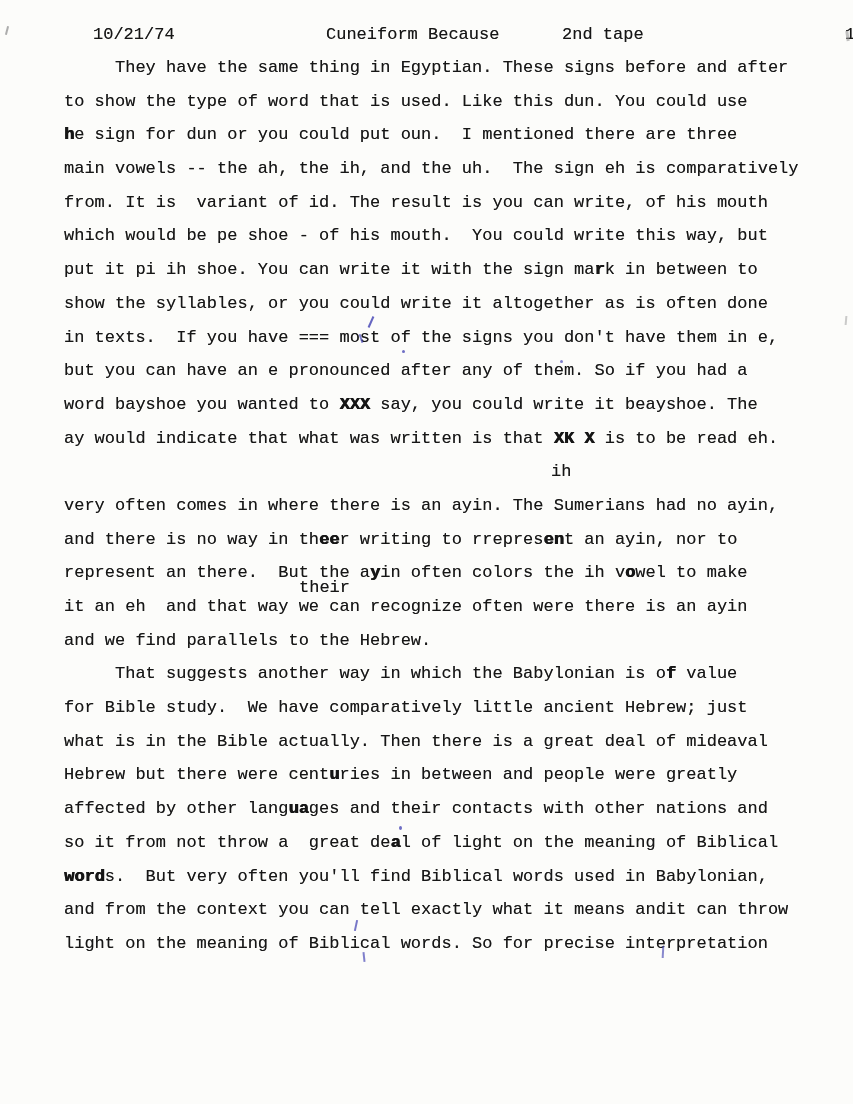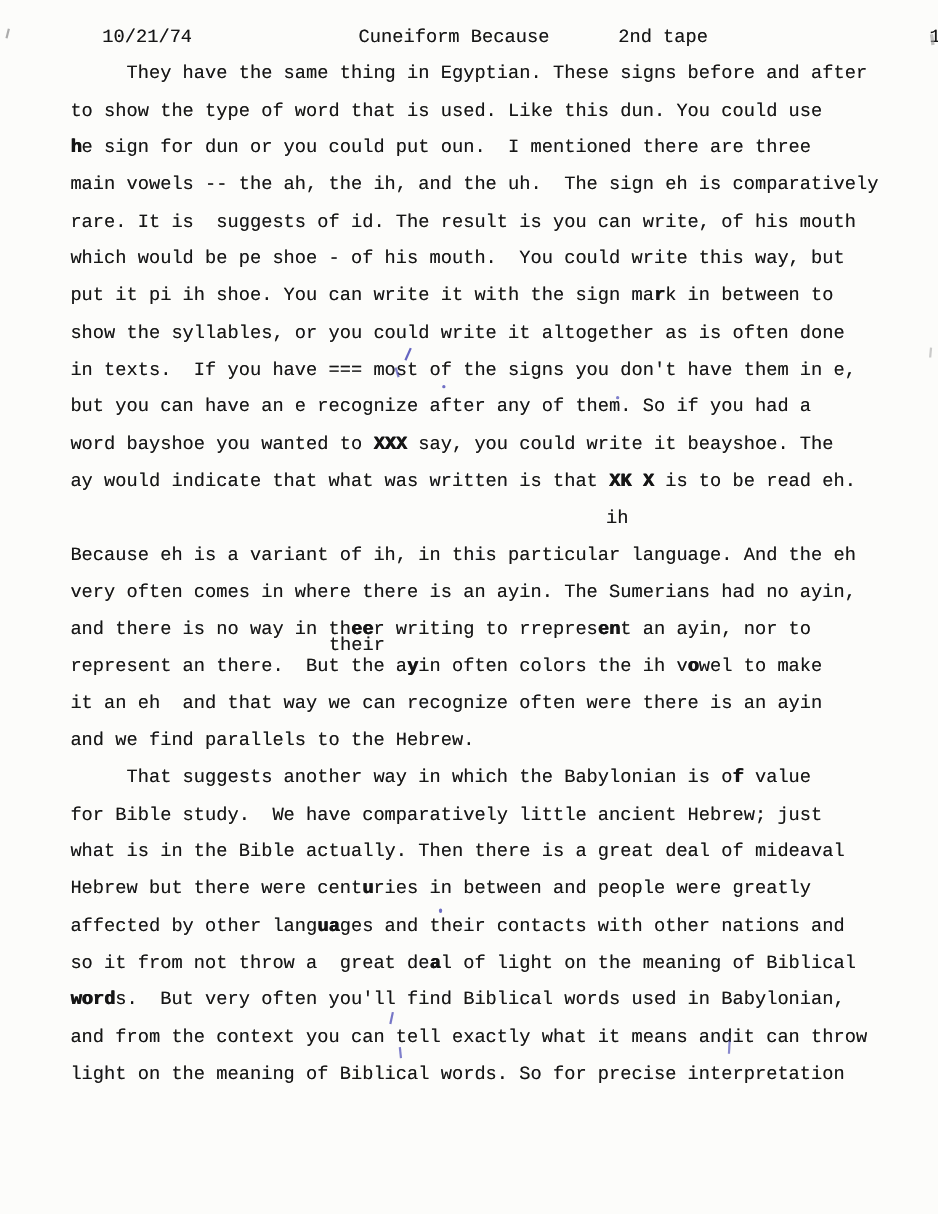--- a/index.html
+++ b/index.html
@@ -68,31 +68,30 @@
     <span class="h-tape">2nd tape</span>
     <span class="h-page">10</span>
   </div>
 
   <div class="doc-body" id="doc-body">
       <div class="paragraph">
         <div class="line">     They have the same thing in Egyptian. These signs before and after</div>
         <div class="line">to show the type of word that is used. Like this dun. You could use</div>
         <div class="line"><span class="overstrike">h</span><span>e sign for dun or you could put oun.  I mentioned there are three</span></div>
         <div class="line">main vowels -- the ah, the ih, and the uh.  The sign eh is comparatively</div>
-        <div class="line">rare. It is  suggests of id. The result is you can write, of his mouth</div>
+        <div class="line">from. It is  variant of id. The result is you can write, of his mouth</div>
         <div class="line">which would be pe shoe - of his mouth.  You could write this way, but</div>
         <div class="line"><span>put it pi ih shoe. You can write it with the sign ma</span><span class="overstrike">r</span><span>k in between to</span></div>
         <div class="line">show the syllables, or you could write it altogether as is often done</div>
         <div class="line">in texts.  If you have === most of the signs you don't have them in e,</div>
-        <div class="line">but you can have an e recognize after any of them. So if you had a</div>
+        <div class="line">but you can have an e pronounced after any of them. So if you had a</div>
         <div class="line"><span>word bayshoe you wanted to </span><span class="overstrike">XXX</span><span> say, you could write it beayshoe. The</span></div>
         <div class="line"><span>ay would indicate that what was written is that </span><span class="overstrike">XK X</span><span> is to be read eh.</span></div>
       </div>
       <div class="paragraph gap-before">
-        <div class="line">Because eh is a variant of ih, in this particular language. And the eh</div>
         <div class="line">very often comes in where there is an ayin. The Sumerians had no ayin,</div>
         <div class="line"><span>and there is no way in th</span><span class="overstrike">ee</span><span>r writing to rrepres</span><span class="overstrike">en</span><span>t an ayin, nor to</span></div>
         <div class="line"><span>represent an there.  But the a</span><span class="overstrike">y</span><span>in often colors the ih v</span><span class="overstrike">o</span><span>wel to make</span></div>
         <div class="line">it an eh  and that way we can recognize often were there is an ayin</div>
         <div class="line">and we find parallels to the Hebrew.</div>
       </div>
       <div class="paragraph">
         <div class="line"><span>     That suggests another way in which the Babylonian is o</span><span class="overstrike">f</span><span> value</span></div>
         <div class="line">for Bible study.  We have comparatively little ancient Hebrew; just</div>
         <div class="line">what is in the Bible actually. Then there is a great deal of mideaval</div>

